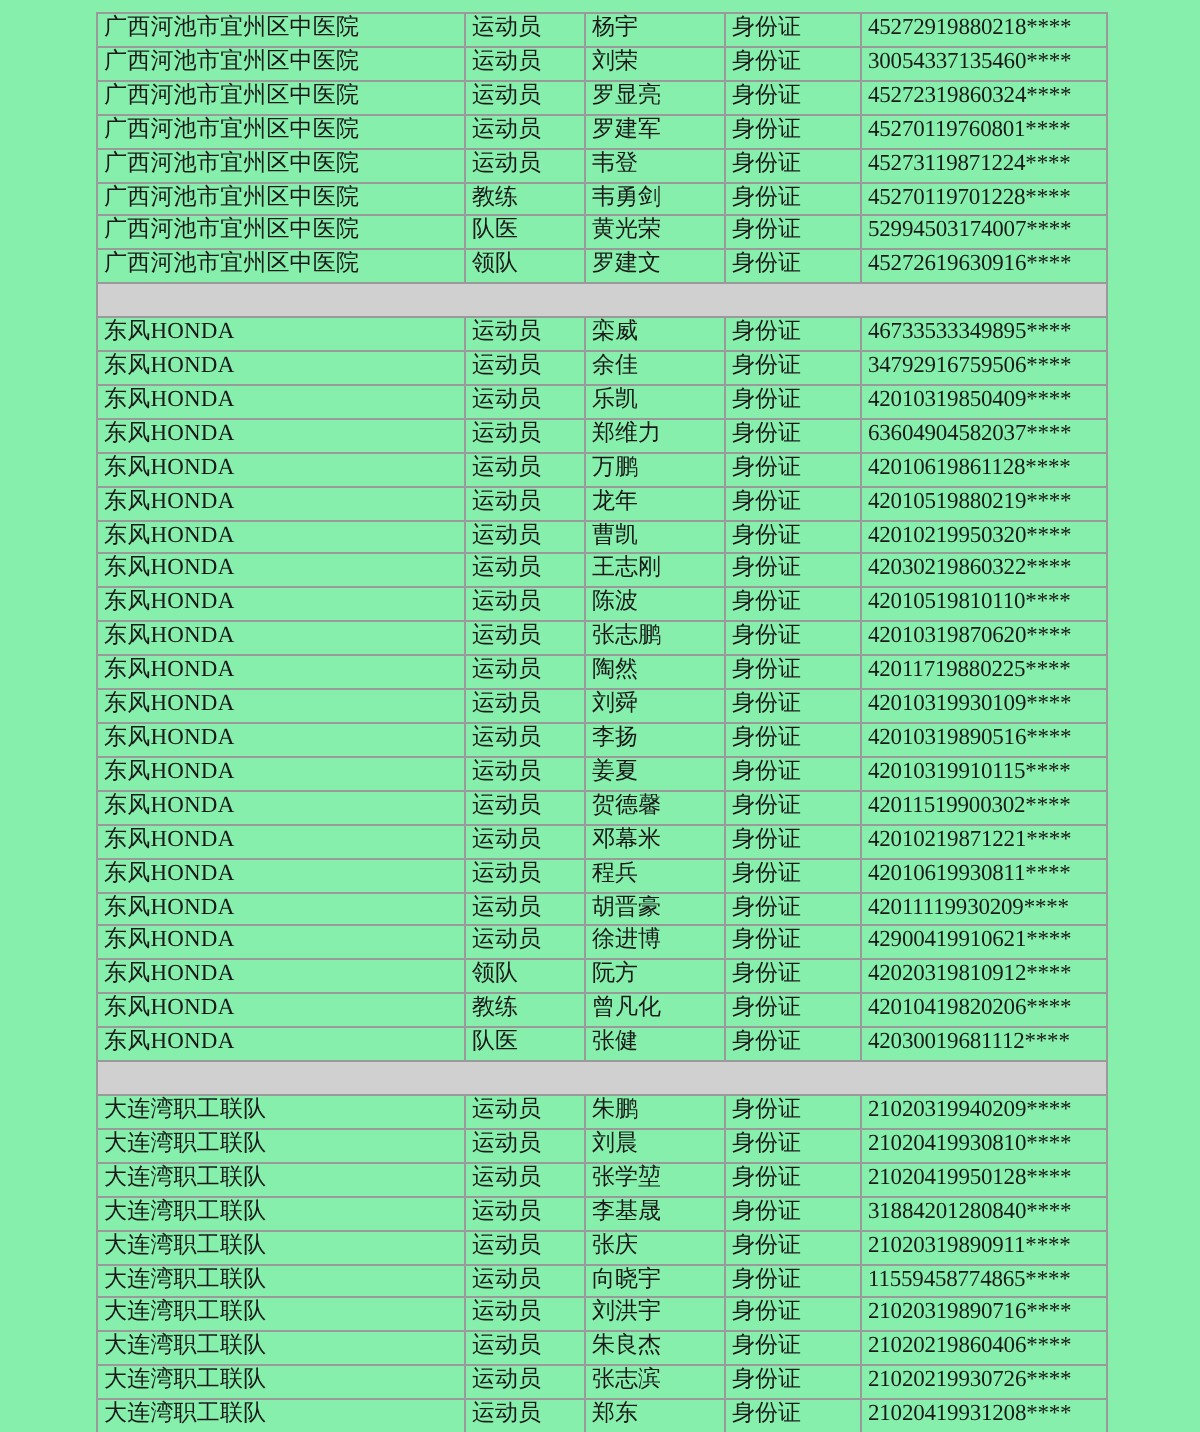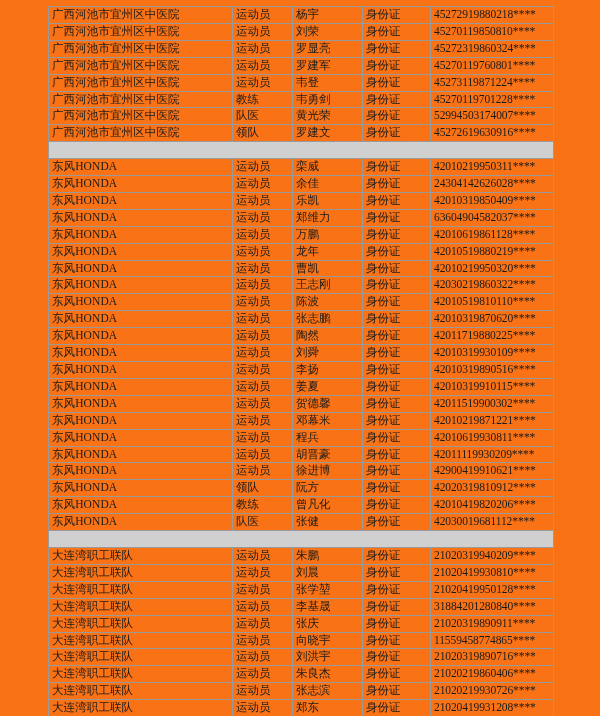--- a/index.html
+++ b/index.html
@@ -10,21 +10,21 @@
   body {
     width: 600px;
     height: 716px;
     font-family: "Liberation Serif", "DejaVu Serif", serif;
     overflow: hidden;
   }
   #page {
     position: relative;
     width: 600px;
     height: 716px;
-    background: #f97316;
+    background: #86efac;
   }
   #roster-table {
     position: absolute;
     left: 48px;
     top: 6px;
     width: 505px;
     border-collapse: collapse;
     table-layout: fixed;
   }
   #roster-table col.c-org   { width: 184px; }
@@ -73,21 +73,21 @@
           <td class="role">运动员</td>
           <td class="name">杨宇</td>
           <td class="idt">身份证</td>
           <td class="idn">45272919880218****</td>
         </tr>
         <tr>
           <td class="org">广西河池市宜州区中医院</td>
           <td class="role">运动员</td>
           <td class="name">刘荣</td>
           <td class="idt">身份证</td>
-          <td class="idn">45270119850810****</td>
+          <td class="idn">30054337135460****</td>
         </tr>
         <tr>
           <td class="org">广西河池市宜州区中医院</td>
           <td class="role">运动员</td>
           <td class="name">罗显亮</td>
           <td class="idt">身份证</td>
           <td class="idn">45272319860324****</td>
         </tr>
         <tr>
           <td class="org">广西河池市宜州区中医院</td>
@@ -125,28 +125,28 @@
           <td class="idn">45272619630916****</td>
         </tr>
         <tr class="spacer-row">
           <td colspan="5"></td>
         </tr>
         <tr>
           <td class="org">东风HONDA</td>
           <td class="role">运动员</td>
           <td class="name">栾威</td>
           <td class="idt">身份证</td>
-          <td class="idn">42010219950311****</td>
+          <td class="idn">46733533349895****</td>
         </tr>
         <tr>
           <td class="org">东风HONDA</td>
           <td class="role">运动员</td>
           <td class="name">余佳</td>
           <td class="idt">身份证</td>
-          <td class="idn">24304142626028****</td>
+          <td class="idn">34792916759506****</td>
         </tr>
         <tr>
           <td class="org">东风HONDA</td>
           <td class="role">运动员</td>
           <td class="name">乐凯</td>
           <td class="idt">身份证</td>
           <td class="idn">42010319850409****</td>
         </tr>
         <tr>
           <td class="org">东风HONDA</td>

